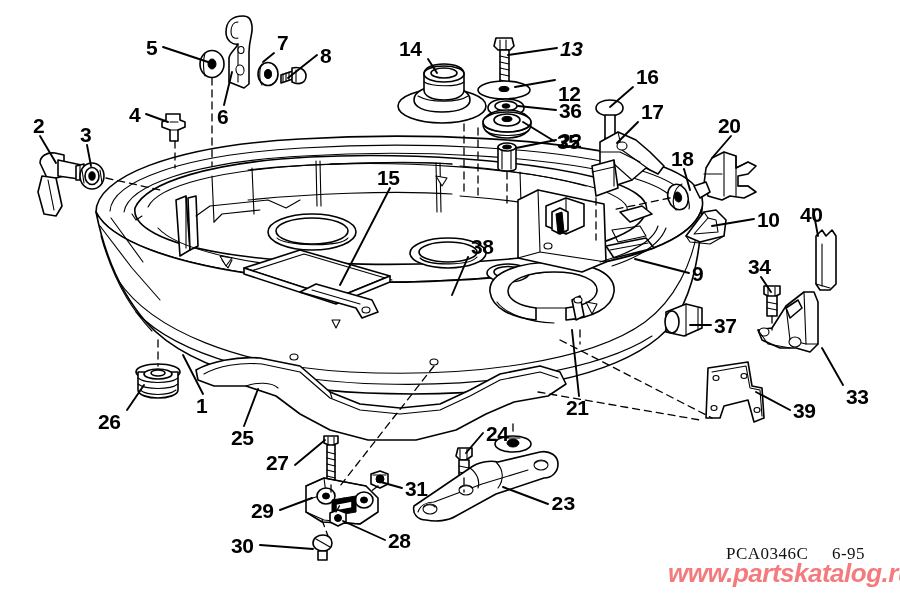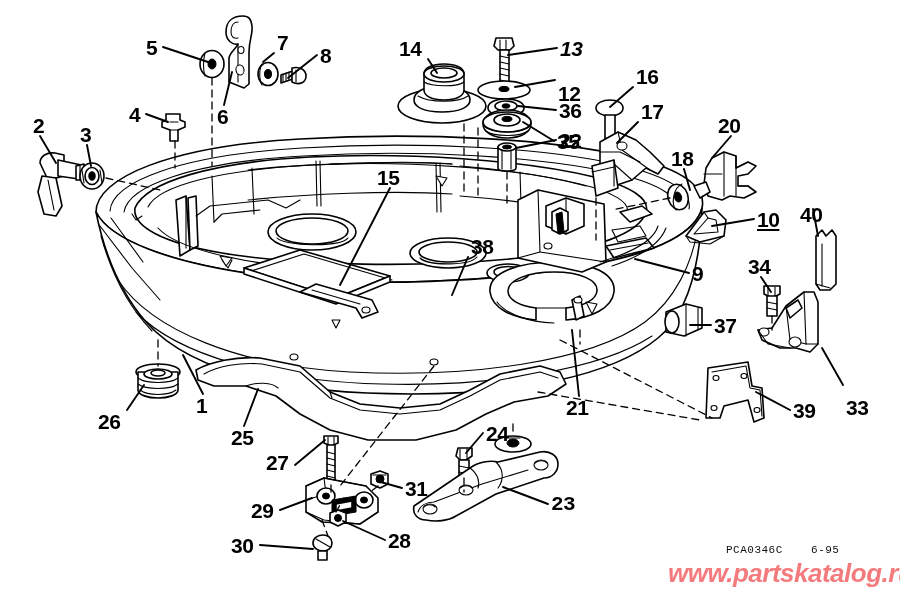--- a/index.html
+++ b/index.html
@@ -17,22 +17,22 @@
     font-weight:bold;
     font-size:21px;
     color:#000;
     line-height:1;
     letter-spacing:-0.5px;
     white-space:nowrap;
     user-select:none;
   }
   .partno{
     position:absolute;
-    font-family:Liberation Mono, monospace;
-    font-size:11px;
+    font-family:Liberation Serif, serif;
+    font-size:17px;
     color:#111;
     letter-spacing:0.5px;
     white-space:nowrap;
   }
   .watermark{
     position:absolute;
     font-family:"Liberation Sans", sans-serif;
     font-style:italic;
     font-weight:bold;
     font-size:26px;
@@ -534,41 +534,41 @@
   <div id="callout-layer">
       <div class="callout" style="left: 196px; top: 395px;">1</div>
       <div class="callout" style="left: 33px; top: 115px;">2</div>
       <div class="callout" style="left: 80px; top: 124px;">3</div>
       <div class="callout" style="left: 129px; top: 104px;">4</div>
       <div class="callout" style="left: 146px; top: 37px;">5</div>
       <div class="callout" style="left: 217px; top: 106px;">6</div>
       <div class="callout" style="left: 277px; top: 32px;">7</div>
       <div class="callout" style="left: 320px; top: 45px;">8</div>
       <div class="callout" style="left: 692px; top: 263px;">9</div>
-      <div class="callout" style="left: 757px; top: 209px; text-decoration: underline;">10</div>
+      <div class="callout" style="left: 757px; top: 209px;">10</div>
       <div class="callout" style="left: 558px; top: 83px;">12</div>
       <div class="callout" style="left: 560px; top: 38px; font-style: italic;">13</div>
       <div class="callout" style="left: 399px; top: 38px;">14</div>
       <div class="callout" style="left: 377px; top: 167px;">15</div>
       <div class="callout" style="left: 636px; top: 66px;">16</div>
       <div class="callout" style="left: 641px; top: 101px;">17</div>
       <div class="callout" style="left: 671px; top: 148px;">18</div>
       <div class="callout" style="left: 718px; top: 115px;">20</div>
       <div class="callout" style="left: 566px; top: 397px;">21</div>
       <div class="callout" style="left: 559px; top: 130px;">22</div>
       <div class="callout" style="left: 551px; top: 494px; font-family: Liberation Mono, monospace;">23</div>
       <div class="callout" style="left: 486px; top: 423px;">24</div>
       <div class="callout" style="left: 231px; top: 427px;">25</div>
       <div class="callout" style="left: 98px; top: 411px;">26</div>
       <div class="callout" style="left: 266px; top: 452px;">27</div>
       <div class="callout" style="left: 388px; top: 530px;">28</div>
       <div class="callout" style="left: 251px; top: 500px;">29</div>
       <div class="callout" style="left: 231px; top: 535px;">30</div>
       <div class="callout" style="left: 405px; top: 478px;">31</div>
-      <div class="callout" style="left: 846px; top: 386px; margin-top: 11px;">33</div>
+      <div class="callout" style="left: 846px; top: 386px;">33</div>
       <div class="callout" style="left: 748px; top: 256px;">34</div>
       <div class="callout" style="left: 557px; top: 131px;">35</div>
       <div class="callout" style="left: 559px; top: 100px;">36</div>
       <div class="callout" style="left: 714px; top: 315px;">37</div>
       <div class="callout" style="left: 471px; top: 236px;">38</div>
       <div class="callout" style="left: 793px; top: 400px;">39</div>
       <div class="callout" style="left: 800px; top: 188px; margin-top: 16px;">40</div>
     </div>
 
   <div class="partno" style="left:726px; top:544px;">

